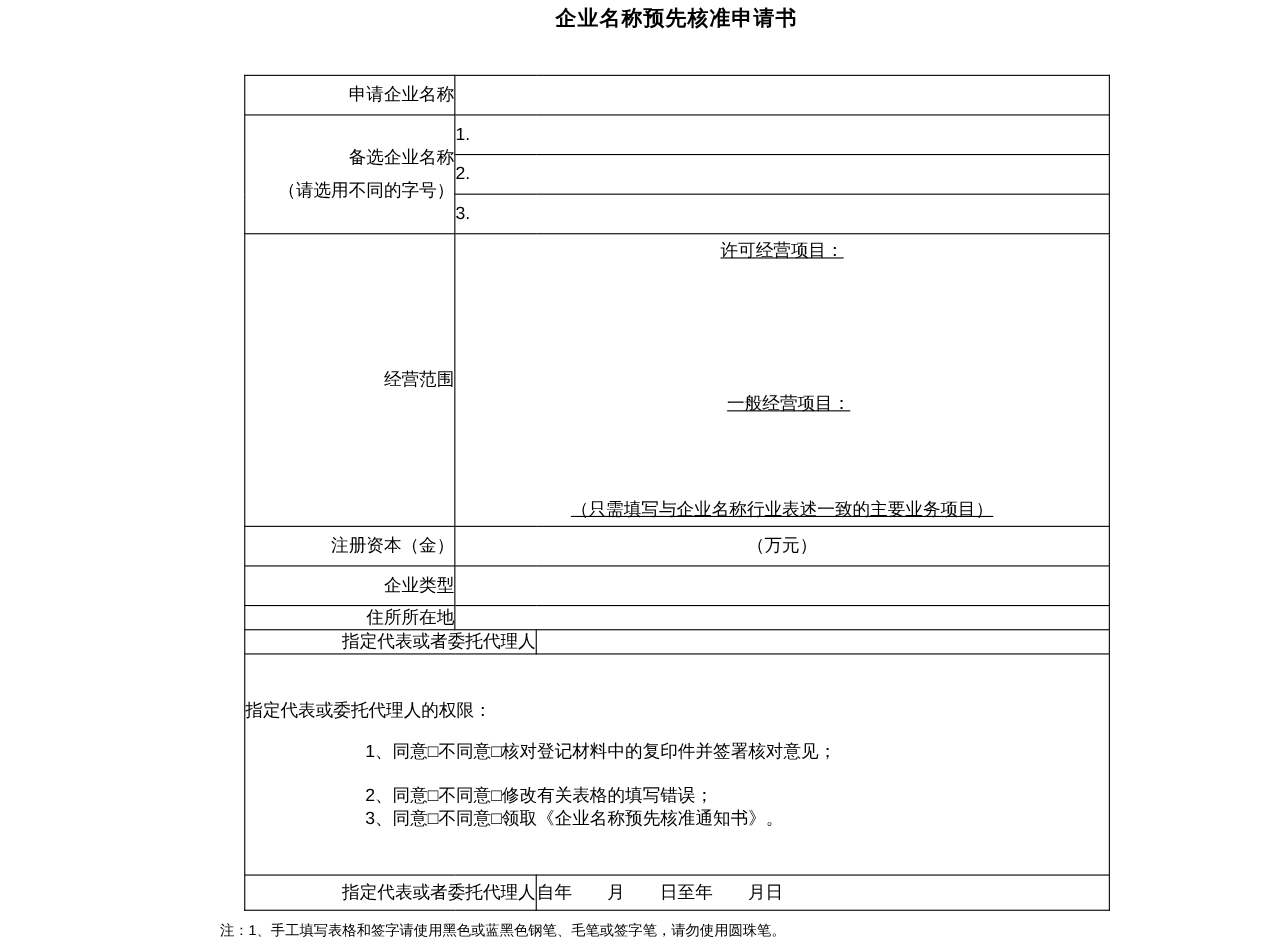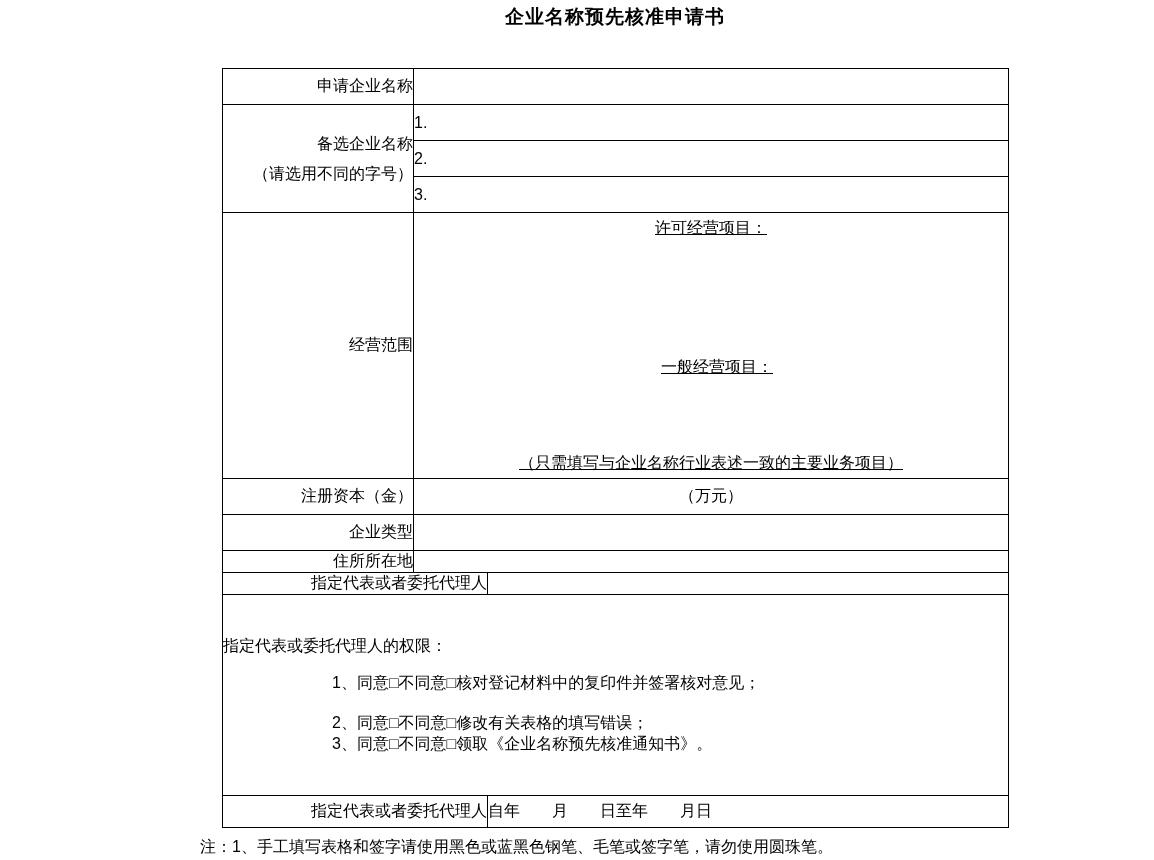--- a/index.html
+++ b/index.html
@@ -62,21 +62,21 @@
   }
   .powers-header { margin: 0; }
   .power-item { margin-left: 109px; }
   .power-item.first { margin-top: 16px; }
   .power-item.second { margin-top: 19px; }
   .power-item.third { margin-top: 0; }
   .validity-cell { text-align: left; padding-left: 5px; margin-left: 28px; }
   .footer-note {
     position: absolute;
     top: 837px; left: 200px;
-    font-size: 16px;
+    font-size: 13px;
     white-space: nowrap;
   }
 </style>
 </head>
 <body>
 
 <div class="page">
 
   <div class="doc-title">企业名称预先核准申请书</div>
 

